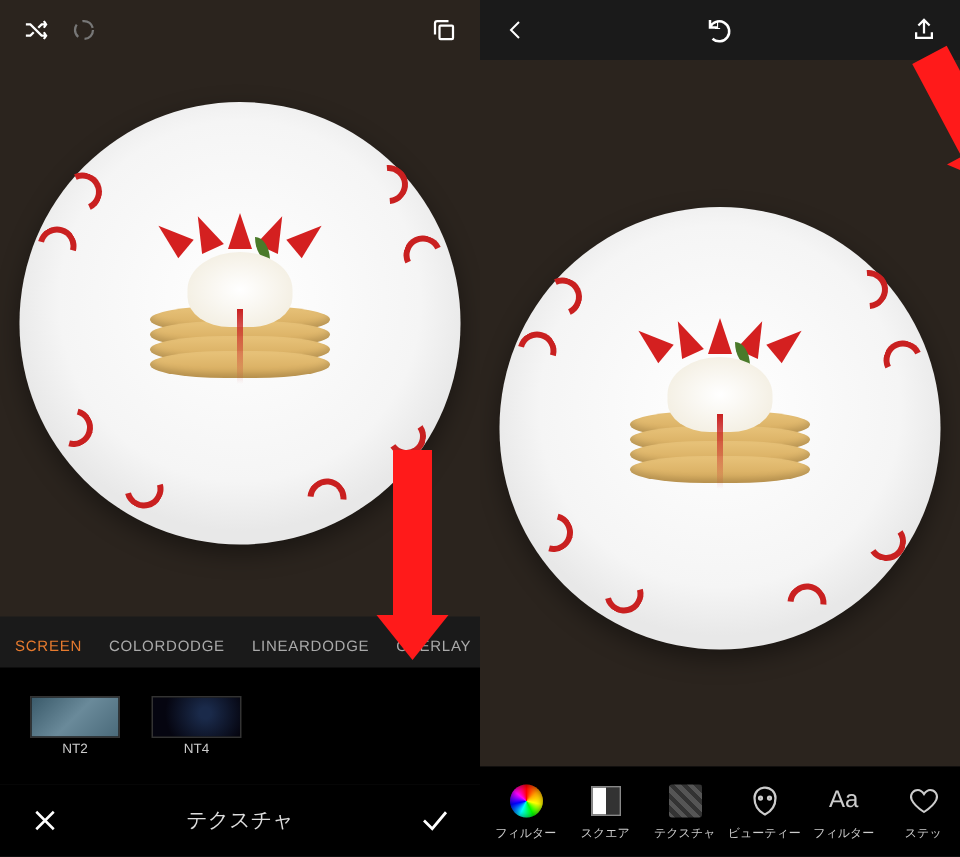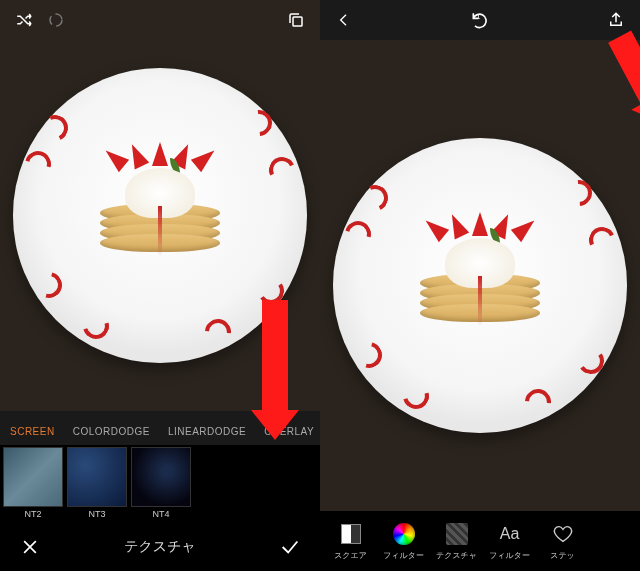--- a/index.html
+++ b/index.html
@@ -25,21 +25,21 @@
 .stack{position:absolute;left:50%;top:48%;transform:translate(-50%,-50%);display:flex;flex-direction:column;align-items:center}
 .cake{width:120px;height:18px;background:linear-gradient(#e8c37a,#d4a85a);border-radius:50%/60%;margin-top:-8px;box-shadow:inset 0 -3px 4px rgba(0,0,0,.15)}
 .cream{width:70px;height:50px;background:radial-gradient(#fff,#f0eada);border-radius:50% 50% 40% 40%;margin-bottom:-6px;position:relative}
 .berries{position:absolute;top:-26px;left:50%;transform:translateX(-50%);display:flex;gap:2px}
 .berry{width:0;height:0;border-left:8px solid transparent;border-right:8px solid transparent;border-bottom:24px solid #d42020;transform-origin:bottom center}
 .b1{transform:rotate(-50deg)}.b2{transform:rotate(-25deg)}.b3{transform:rotate(0)}.b4{transform:rotate(25deg)}.b5{transform:rotate(50deg)}
 .leaf{position:absolute;top:-10px;left:58%;width:10px;height:16px;background:#4a7a2a;border-radius:0 100% 0 100%}
 .drip{position:absolute;top:46%;left:50%;width:4px;height:50px;background:linear-gradient(#c92020,transparent);transform:translateX(-50%)}
 .blend-row{position:absolute;left:0;right:0;bottom:125px;height:30px;display:flex;align-items:center;gap:18px;padding:0 10px;font-size:10px;letter-spacing:.5px;color:#aaa;overflow:hidden}
 .blend-row span.active{color:#e67a2e}
-.thumbs{position:absolute;left:0;right:0;bottom:48px;height:78px;display:flex;gap:2px;padding:2px;background:#000}
+.thumbs{position:absolute;left:0;right:0;bottom:48px;height:78px;display:flex;gap:19px;padding:19px;background:#000}
 .thumb{flex:0 0 62px;display:flex;flex-direction:column;align-items:center}
 .thumb .sw{width:60px;height:60px;background:#222;border:1px solid #333}
 .thumb.sel .sw{border:2px solid #fff;display:flex;align-items:center;justify-content:center}
 .thumb .lbl{font-size:9px;color:#ccc;margin-top:2px}
 .sw.t2{background:linear-gradient(135deg,#3a5a6a,#6a8a9a,#4a6a7a)}
 .sw.t3{background:radial-gradient(circle at 30% 30%,#2a4a7a,#0a1a3a)}
 .sw.t4{background:radial-gradient(circle at 60% 40%,#1a2a4a 10%,#050510 70%)}
 .sw.t5{background:repeating-linear-gradient(90deg,#0a0a0a 0 2px,#1a1a1a 2px 4px)}
 .adj-ic{width:28px;height:2px;background:#fff;position:relative}
 .adj-ic::before,.adj-ic::after{content:"";position:absolute;width:6px;height:6px;background:#fff;border-radius:1px;top:-2px}
@@ -123,24 +123,20 @@
     <span>OVERLAY</span>
 
   </div>
 
   <div class="thumbs">
     <div class="thumb">
         <div class="sw t2"></div>
         <div class="lbl">NT2</div>
       </div>
     <div class="thumb">
-        <div class="sw t3"></div>
-        <div class="lbl">NT3</div>
-      </div>
-    <div class="thumb">
         <div class="sw t4"></div>
         <div class="lbl">NT4</div>
       </div>
   </div>
 
   <div class="footer">
     <div class="icon-btn">
       <svg width="20" height="20" viewBox="0 0 24 24" stroke="#fff" stroke-width="2">
           <path d="M5 5l14 14M19 5L5 19"></path>
         </svg>
@@ -208,35 +204,45 @@
           <div class="cake"></div>
           <div class="cake"></div>
         <div class="drip"></div>
       </div>
     </div>
   </div>
 
   <div class="tools">
     <div class="tool">
         <div class="ic">
+          <div class="rainbow"></div>
+        </div>
+        <div class="tl">フィルター</div>
+      </div>
+    <div class="tool">
+        <div class="ic">
           <div class="square-ic"></div>
         </div>
         <div class="tl">スクエア</div>
       </div>
     <div class="tool">
         <div class="ic">
-          <div class="rainbow"></div>
-        </div>
-        <div class="tl">フィルター</div>
-      </div>
-    <div class="tool">
-        <div class="ic">
           <div class="tx-ic"></div>
         </div>
         <div class="tl">テクスチャ</div>
+      </div>
+    <div class="tool">
+        <div class="ic">
+          <svg width="24" height="24" viewBox="0 0 24 24" fill="none" stroke="#ccc" stroke-width="1.5">
+            <path d="M12 3a7 7 0 0 0-7 7c0 5 3 9 7 11 4-2 7-6 7-11a7 7 0 0 0-7-7z"></path>
+            <circle cx="9" cy="10" r="1"></circle>
+            <circle cx="15" cy="10" r="1"></circle>
+          </svg>
+        </div>
+        <div class="tl">ビューティー</div>
       </div>
     <div class="tool">
         <div class="ic" style="font-size:16px;color:#ccc">Aa</div>
         <div class="tl">フィルター</div>
       </div>
     <div class="tool">
         <div class="ic">
           <svg width="22" height="22" viewBox="0 0 24 24" fill="none" stroke="#ccc" stroke-width="1.5">
             <path d="M12 20s-7-4.5-9-9c-1.5-3.5 1-7 4.5-7 2 0 3.5 1.5 4.5 3 1-1.5 2.5-3 4.5-3 3.5 0 6 3.5 4.5 7-2 4.5-9 9-9 9z"></path>
           </svg>

